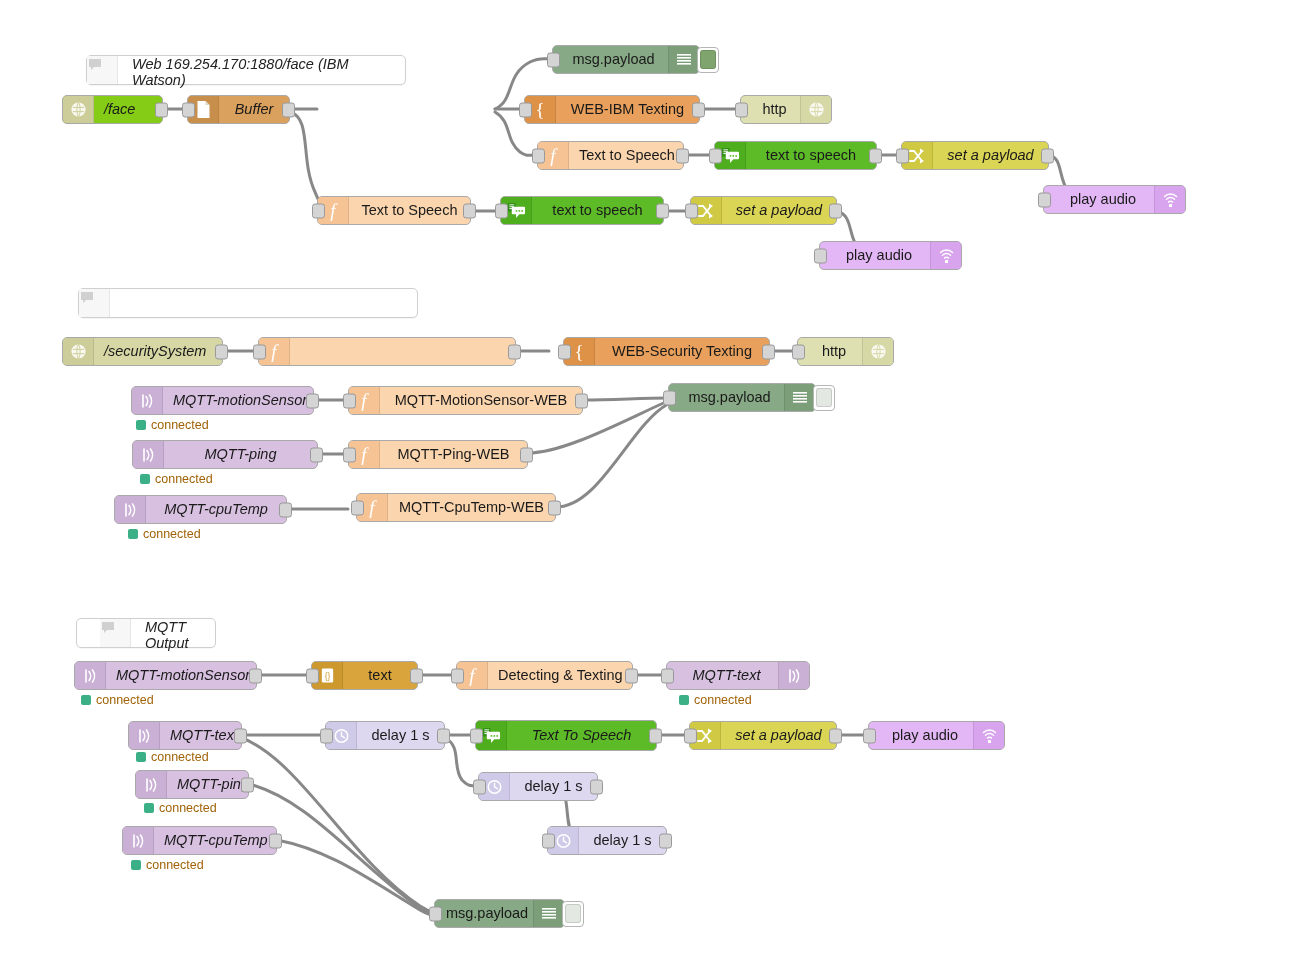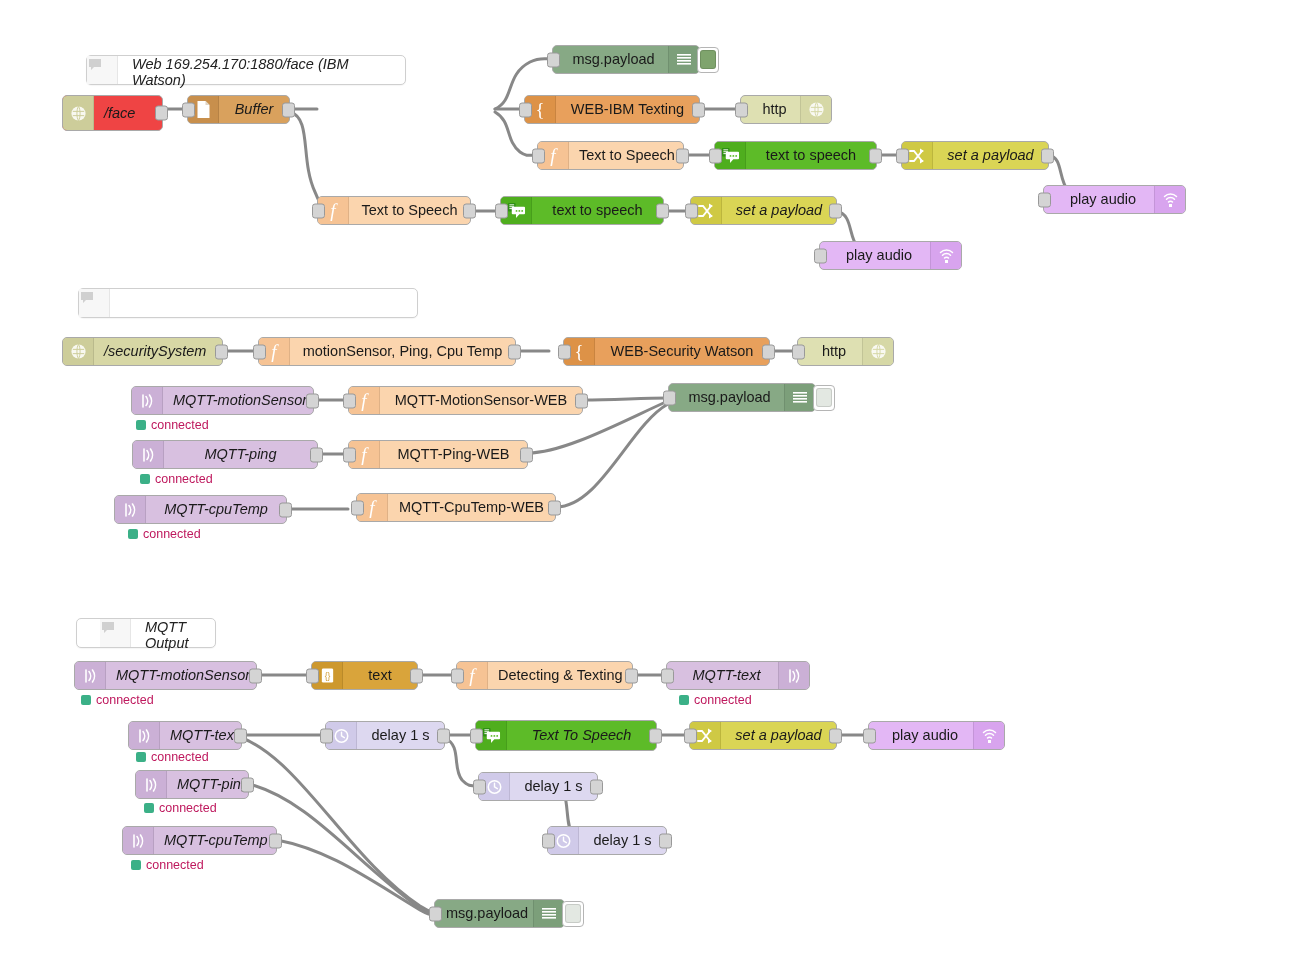--- a/index.html
+++ b/index.html
@@ -80,21 +80,21 @@
   .port.in  { left: -6px; }
   .port.out { right: -6px; }
 
   
   .status {
     position: absolute;
     display: flex;
     align-items: center;
     gap: 5px;
     font-size: 12.5px;
-    color: #be185d;
+    color: #a16207;
     white-space: nowrap;
     z-index: 5;
   }
   .status .dot {
     width: 10px;
     height: 10px;
     border-radius: 2px;
     background: #3bb087;
     display: inline-block;
   }
@@ -209,21 +209,21 @@
 
   <div class="comment" style="left:86px; top:55px; width:320px;">
     <div class="icon-box g">
       <svg width="16" height="16" viewBox="0 0 16 16">
           <path d="M2 3h12v8H7l-3 3v-3H2z" fill="#d0d0d0"></path>
         </svg>
     </div>
     <div class="label">Web 169.254.170:1880/face (IBM Watson)</div>
   </div>
 
-  <div class="node" style="left:62px; top:95px; width:101px; height:36px; background:#ef4444;justify-content:flex-end;">
+  <div class="node" style="left:62px; top:95px; width:101px; height:29px; background:#84cc16;justify-content:flex-end;">
     <div class="icon-box g" style="background:#cdcd9a;">
       <svg width="17" height="17" viewBox="0 0 24 24">
           <circle cx="12" cy="12" r="10" fill="#ffffff" opacity="0.85"></circle>
           <path d="M4 9h16M4 15h16M12 2c3 4 3 16 0 20M12 2c-3 4-3 16 0 20" stroke="#cdcd9a" stroke-width="1.4" fill="none"></path>
         </svg>
     </div>
     <div class="label left italic">/face</div>
     <span class="port out"></span>
   </div>
 
@@ -418,30 +418,29 @@
         </svg>
     </div>
     <div class="label left italic">/securitySystem</div>
     <span class="port out"></span>
   </div>
 
   <div class="node" style="left:258px; top:337px; width:258px; height:29px; background:#fbd5ae;">
     <div class="icon-box g" style="background:#f6c394;">
       <span class="txt-glyph" style="font-style:italic;">f</span>
     </div>
-    <div class="label">motionSensor, Ping, Cpu Temp</div>
     <span class="port in"></span>
     <span class="port out"></span>
   </div>
 
   <div class="node" style="left:563px; top:337px; width:207px; height:29px; background:#e8a05c;">
     <div class="icon-box g" style="background:#dd9247;">
       <span class="txt-glyph">{</span>
     </div>
-    <div class="label">WEB-Security Watson</div>
+    <div class="label">WEB-Security Texting</div>
     <span class="port in"></span>
     <span class="port out"></span>
   </div>
 
   <div class="node" style="left:797px; top:337px; width:97px; height:29px; background:#dee0b2;">
     <div class="label" style="padding-right:2px;">http</div>
     <div class="icon-box right g" style="background:#d6d8a6;">
       <svg width="17" height="17" viewBox="0 0 24 24">
           <circle cx="12" cy="12" r="10" fill="#ffffff" opacity="0.85"></circle>
           <path d="M4 9h16M4 15h16M12 2c3 4 3 16 0 20M12 2c-3 4-3 16 0 20" stroke="#d6d8a6" stroke-width="1.4" fill="none"></path>

